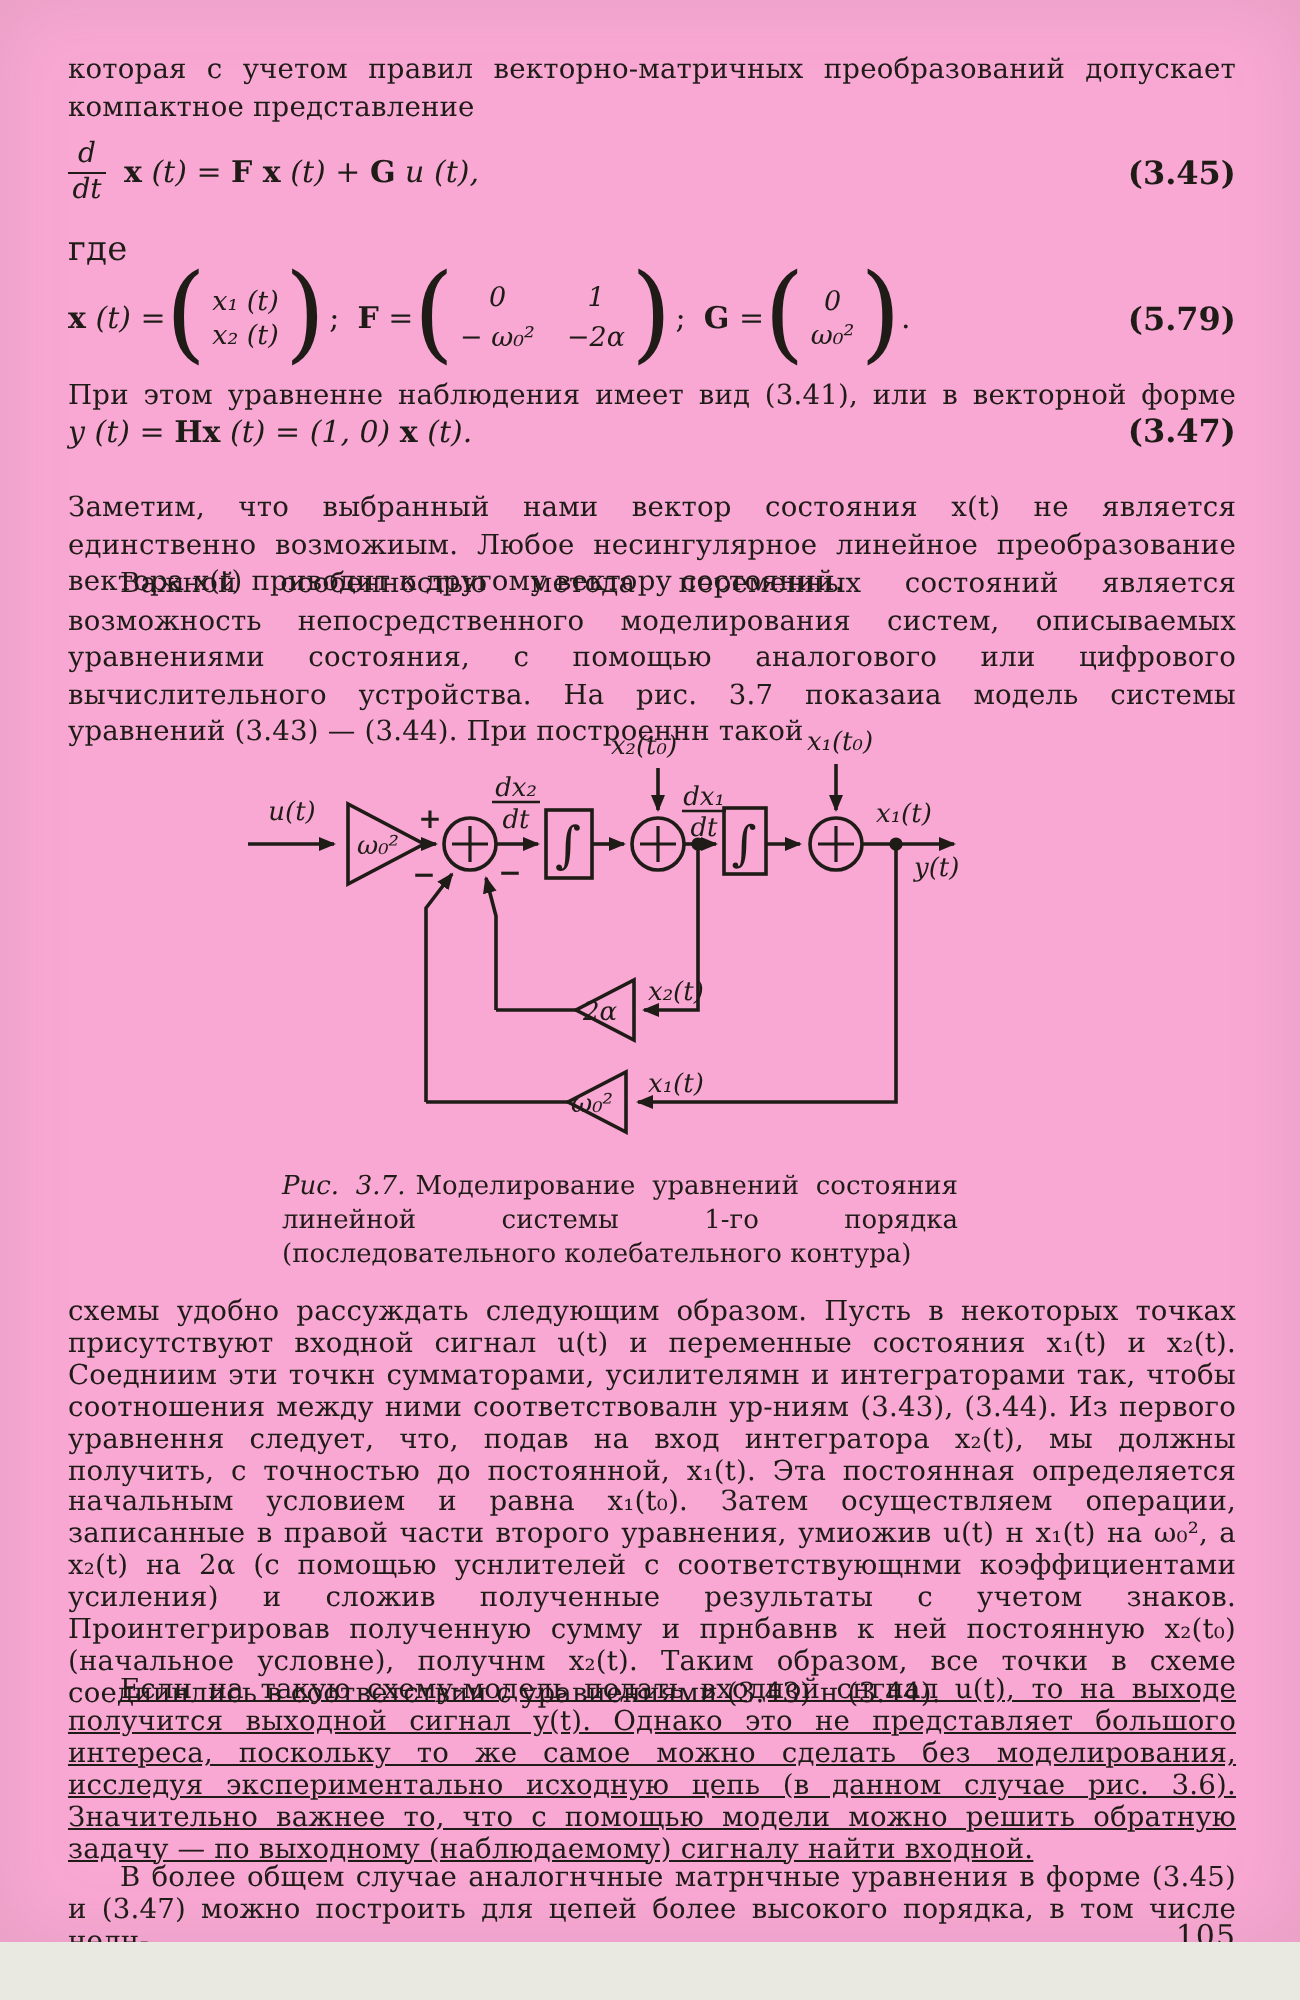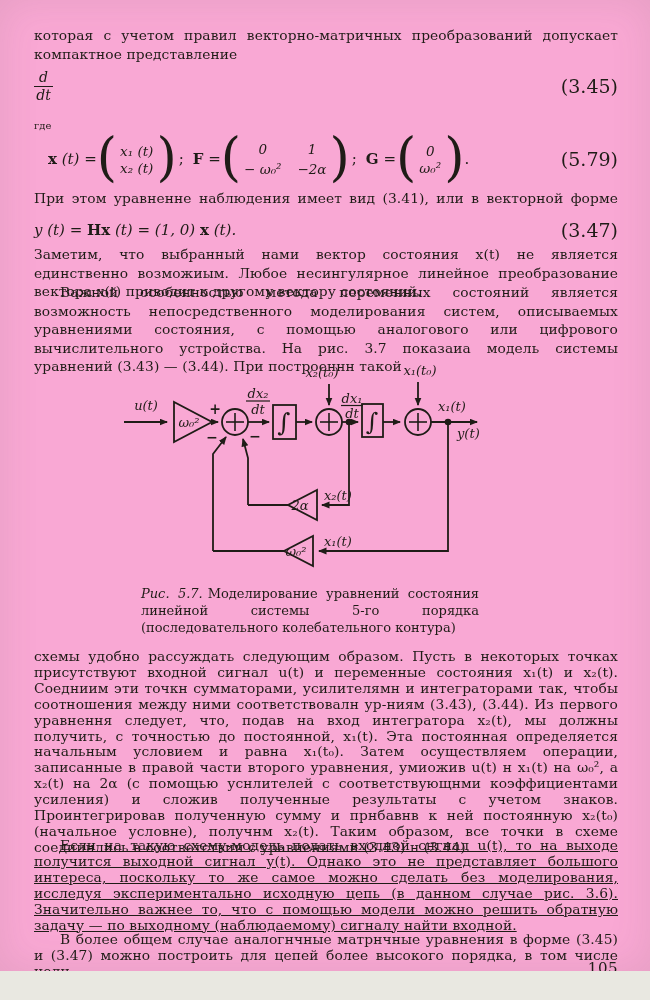--- a/index.html
+++ b/index.html
@@ -19,67 +19,68 @@
     font-size:13.8px;line-height:15.9px;text-align:justify;
     letter-spacing:.1px;
   }
   .loose{line-height:18.6px;}
   .ind{text-indent:26px;}
   #p1{top:26px;}
   #eq45{top:64px;height:44px;}
   #gde{top:118px;}
   #eq46{top:130px;height:58px;}
   #p2{top:189px;text-align-last:justify;}
-  #eq47{top:219px;gap:40px;}
+  #eq47{top:206px;gap:40px;}
   #p3{top:245px;}
   #p4{top:283px;}
   #fig{position:absolute;left:100px;top:360px;width:470px;height:222px;}
   #cap{position:absolute;left:141px;top:585px;width:338px;font-size:13px;line-height:17.2px;text-align:justify;}
   #cap i{margin-right:5px;}
   #p5{top:649px;}
   #p6{top:838px;text-decoration:underline;}
   #p7{top:932px;}
   #pnum{top:959px;text-align:right;font-size:15px;letter-spacing:.5px;}
   
   .eqrow{display:flex;align-items:center;font-size:15px;}
   .eqbody{font-style:italic;}
   .eqbody b{font-style:normal;font-weight:bold;}
-  .eqnum{margin-left:auto;font-style:normal;font-size:19px;}
+  .eqnum{margin-left:auto;font-style:normal;font-size:16px;font-weight:bold;}
   .frac{display:inline-block;text-align:center;font-style:italic;margin-right:9px;font-size:14px;line-height:1.05;}
   .frac .fnum{display:block;padding:0 5px 1px 5px;border-bottom:1.4px solid #1f1c17;}
   .frac .fden{display:block;padding-top:1px;}
   .mat{display:inline-flex;align-items:center;}
   .paren{font-size:52px;line-height:1;font-weight:400;transform:scaleY(1.02);position:relative;top:-2px;}
   .mcol{display:flex;flex-direction:column;row-gap:1px;align-items:center;font-style:italic;font-size:13.5px;padding:0 3px;}
   .mgrid2{display:grid;grid-template-columns:auto auto;column-gap:16px;row-gap:4px;justify-items:center;font-style:italic;font-size:13.5px;padding:0 3px;}
   .sep{margin:0 9px 0 2px;font-style:normal;}
   
   #fig svg text{fill:#1f1c17;stroke:none;font-family:"DejaVu Serif",serif;}
   #fig svg .lbl{font-style:italic;font-size:13px;}
-  .gde{font-size:10px;}
+  .gde{font-size:17px;}
 </style>
 </head>
 <body>
 
 <div class="page">
 
   <div class="blk para loose" id="p1">которая с учетом правил векторно-матричных преобразований допускает компактное представление</div>
 
   <div class="blk eqrow" id="eq45">
     <span class="frac">
       <span class="fnum">d</span>
       <span class="fden">dt</span>
     </span>
+    <span class="eqbody"><b>x</b><span> (t) = </span><b>F</b><b> x</b><span> (t) + </span><b>G</b><span> u (t),</span></span>
     <span class="eqnum">(3.45)</span>
   </div>
 
   <div class="blk para gde" id="gde">где</div>
 
   <div class="blk eqrow" id="eq46">
-    <span class="eqbody" style="margin-left:14px;"><b>x</b><span> (t) =</span></span>
+    <span class="eqbody" style=""><b>x</b><span> (t) =</span></span>
     <span class="mat">
       <span class="paren">(</span>
       <span class="mcol">
         <span>x₁ (t)</span>
         <span>x₂ (t)</span>
       </span>
       <span class="paren">)</span>
     </span>
     <span class="sep">;</span>
     <span class="eqbody"><b>F</b><span> =</span></span>
@@ -176,21 +177,21 @@
         <text class="lbl" x="338" y="51" font-size="13">x₁(t)</text>
         <text class="lbl" x="357" y="78" font-size="13.5">y(t)</text>
         <text class="lbl" x="200" y="150" text-anchor="middle" font-size="11.5">2α</text>
         <text class="lbl" x="224" y="140" font-size="13">x₂(t)</text>
         <text class="lbl" x="196" y="196" text-anchor="middle" font-size="10.5">ω₀²</text>
         <text class="lbl" x="224" y="186" font-size="13">x₁(t)</text>
       </g>
     </svg>
   </div>
 
-  <div id="cap"><i>Рис. 5.7.</i><span>Моделирование уравнений состояния линейной системы 5-го порядка (последовательного колебательного контура)</span></div>
+  <div id="cap"><i>Рис. 3.7.</i><span>Моделирование уравнений состояния линейной системы 1-го порядка (последовательного колебательного контура)</span></div>
 
   <div class="blk para" id="p5">схемы удобно рассуждать следующим образом. Пусть в некоторых точках присутствуют входной сигнал u(t) и переменные состояния x₁(t) и x₂(t). Соедниим эти точкн сумматорами, усилителямн и интеграторами так, чтобы соотношения между ними соответствовалн ур-ниям (3.43), (3.44). Из первого уравнення следует, что, подав на вход интегратора x₂(t), мы должны получить, с точностью до постоянной, x₁(t). Эта постоянная определяется начальным условием и равна x₁(t₀). Затем осуществляем операции, записанные в правой части второго уравнения, умиожив u(t) н x₁(t) на ω₀², а x₂(t) на 2α (с помощью уснлителей с соответствующнми коэффициентами усиления) и сложив полученные результаты с учетом знаков. Проинтегрировав полученную сумму и прнбавнв к ней постоянную x₂(t₀) (начальное условне), получнм x₂(t). Таким образом, все точки в схеме соедиинлись в соответствии с уравиениями (3.43) н (3.44).</div>
   <div class="blk para ind" id="p6">Еслн на такую схему-модель подать входной снгнал u(t), то на выходе получится выходной сигнал y(t). Однако это не представляет большого интереса, поскольку то же самое можно сделать без моделирования, исследуя экспериментально исходную цепь (в данном случае рис. 3.6). Значительно важнее то, что с помощью модели можно решить обратную задачу — по выходному (наблюдаемому) сигналу найти входной.</div>
   <div class="blk para ind" id="p7">В более общем случае аналогнчные матрнчные уравнения в форме (3.45) и (3.47) можно построить для цепей более высокого порядка, в том числе нелн-</div>
 
   <div class="blk" id="pnum">105</div>
 
 </div>
 
 </body></html>

